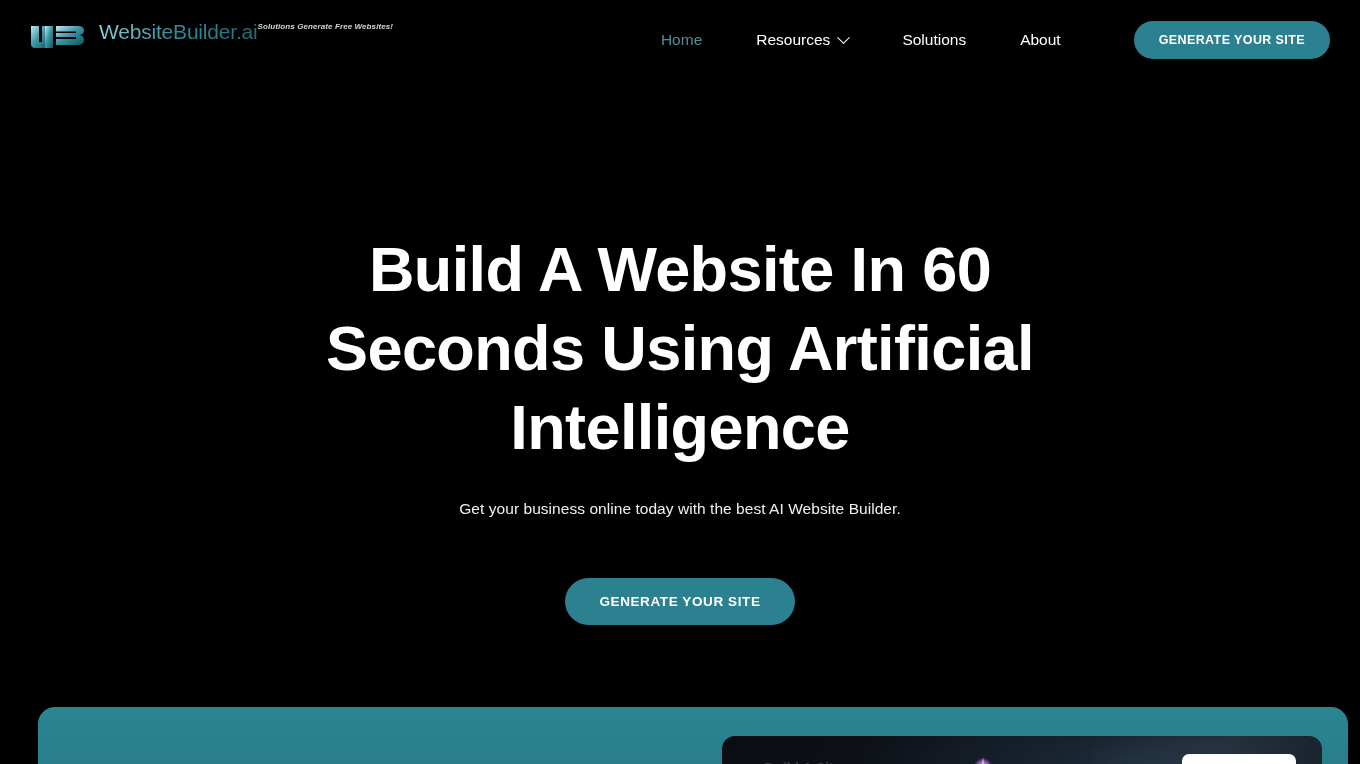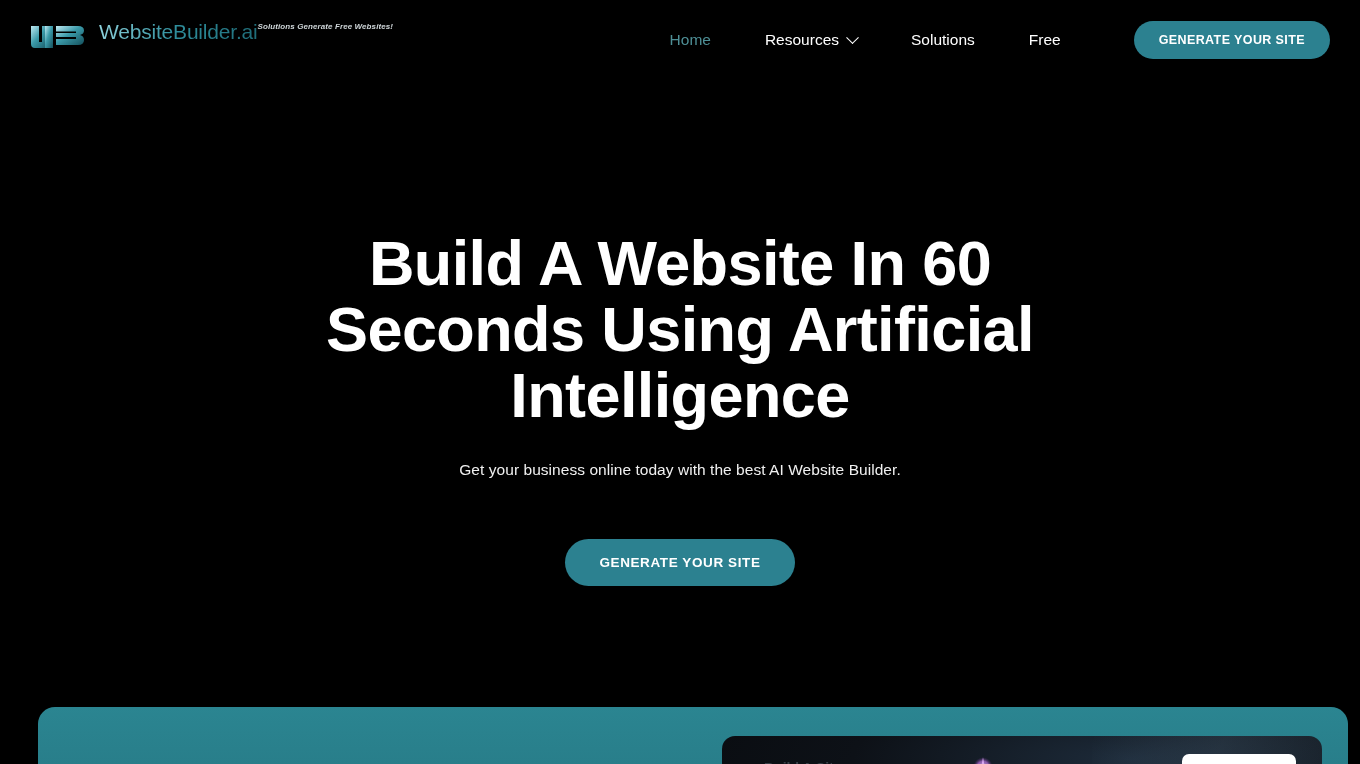--- a/index.html
+++ b/index.html
@@ -70,21 +70,21 @@
   }
 
   
   .hero {
     position:absolute; top:80px; left:0; width:1360px; height:625px;
     display:flex; flex-direction:column; align-items:center;
   }
   .hero-title {
     margin-top:150px;
     width:760px; text-align:center;
-    font-size:63px; font-weight:700; line-height:66px;
+    font-size:63px; font-weight:700; line-height:79px;
     letter-spacing:-0.6px;
     color:#ffffff;
   }
   .hero-sub {
     margin-top:33px;
     font-size:15.5px; color:#f0f0f0; text-align:right;
     letter-spacing:0.05px;
   }
   .hero-cta {
     margin-top:60px;
@@ -156,21 +156,21 @@
         <span>Home</span>
       </a>
     <a class="nav-link" href="#">
       <span>Resources</span>
       <i class="chev"></i>
     </a>
     <a class="nav-link" href="#">
         <span>Solutions</span>
       </a>
     <a class="nav-link" href="#">
-        <span>Free</span>
+        <span>About</span>
       </a>
     <button class="nav-cta">GENERATE YOUR SITE</button>
   </nav>
 </header>
 
 <section class="hero">
   <h1 class="hero-title">Build A Website In 60 Seconds Using Artificial Intelligence</h1>
   <p class="hero-sub">Get your business online today with the best AI Website Builder.</p>
   <button class="hero-cta">GENERATE YOUR SITE</button>
 </section>

